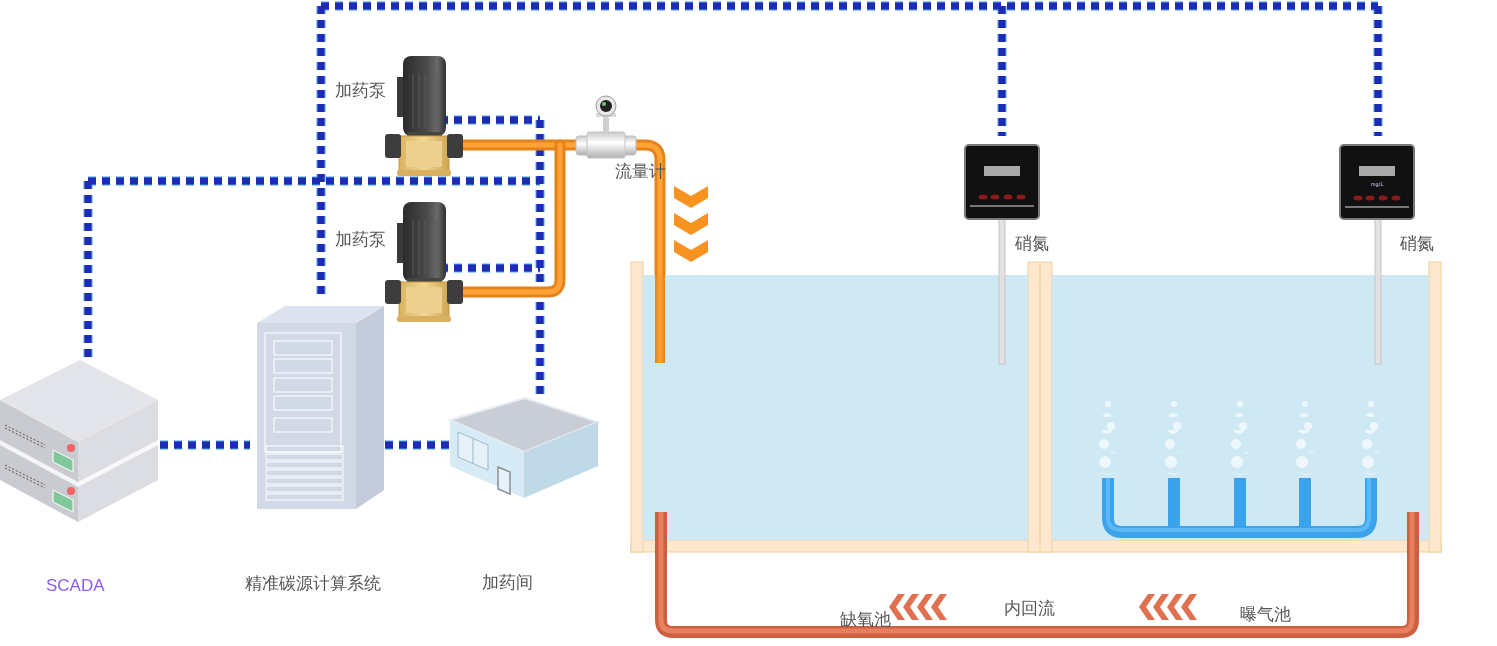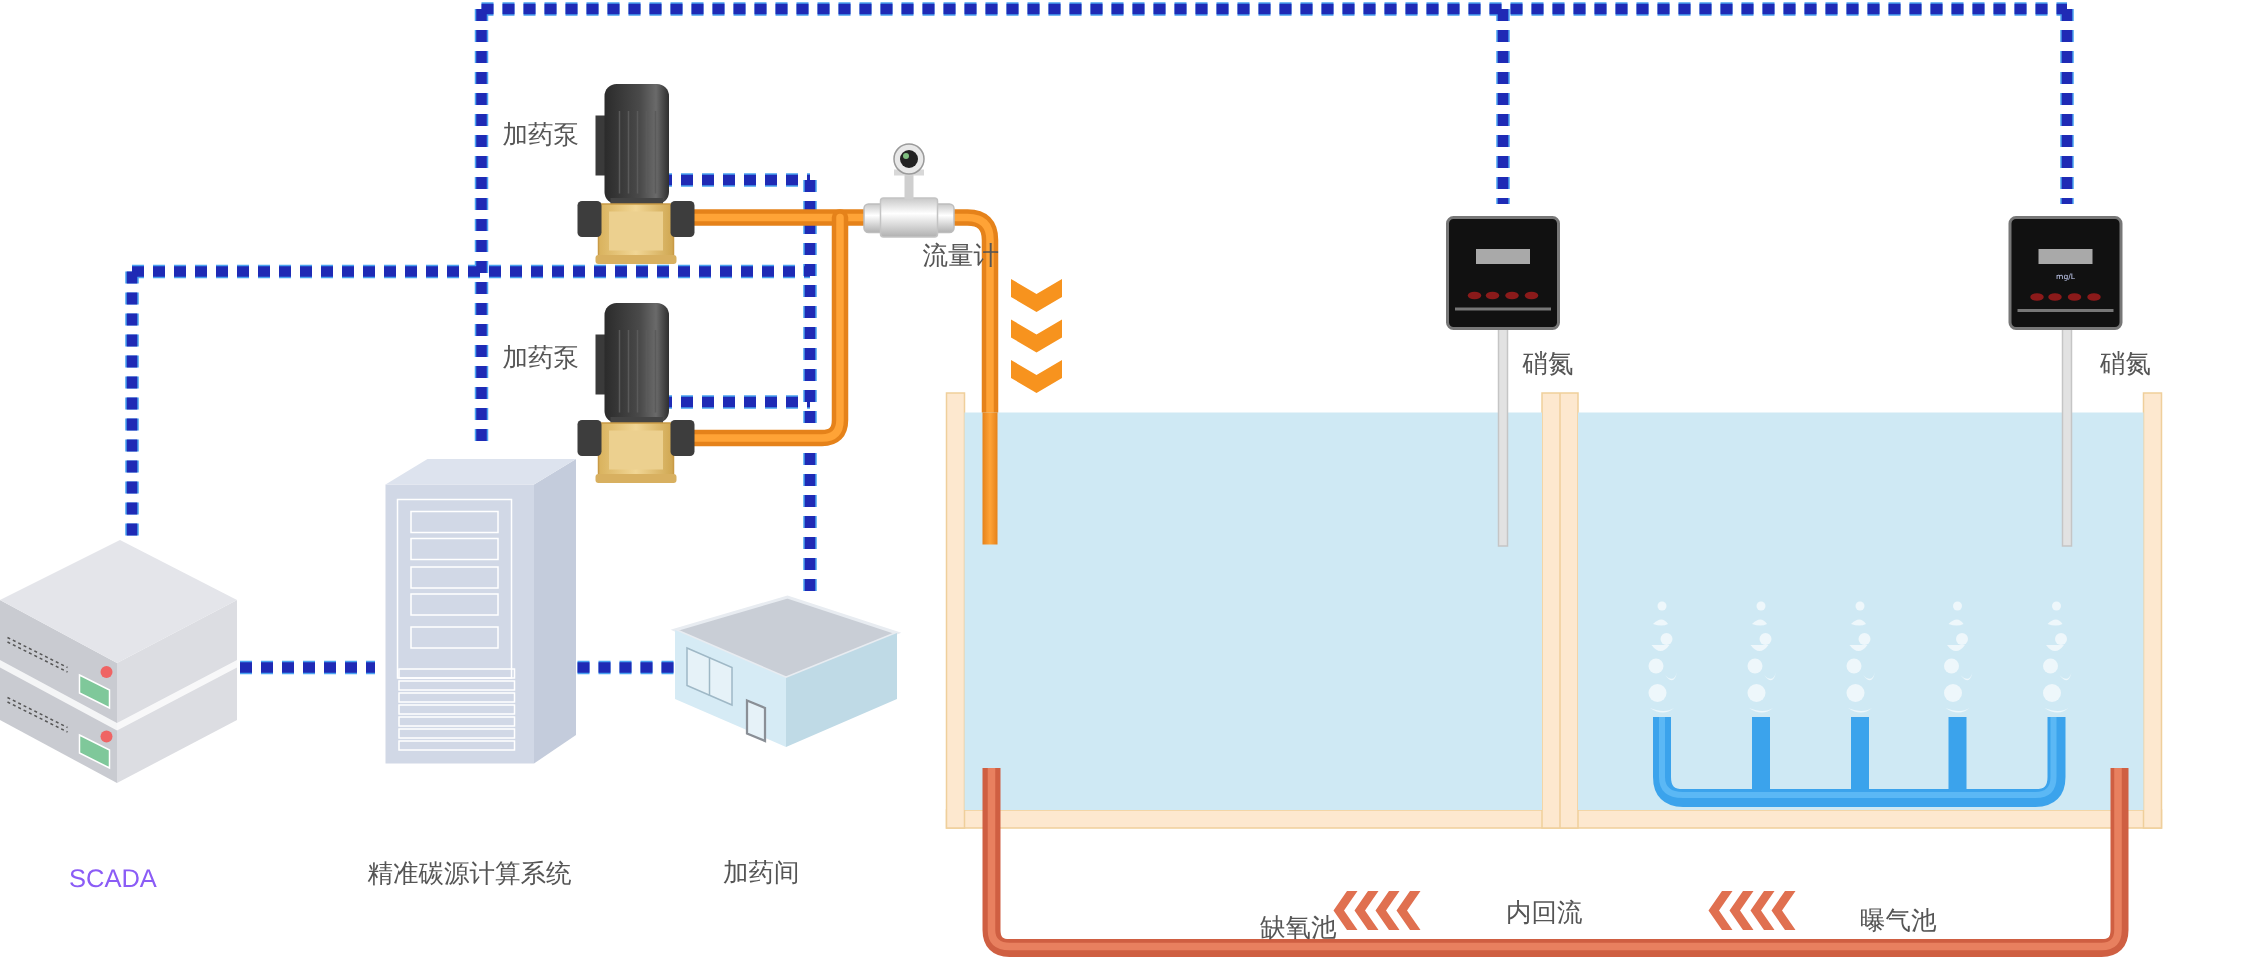--- a/index.html
+++ b/index.html
@@ -291,15 +291,15 @@
 
 <div class="lbl" style="left:335px;top:82px;">加药泵</div>
 <div class="lbl" style="left:335px;top:231px;">加药泵</div>
 <div class="lbl" style="left:615px;top:163px;">流量计</div>
 <div class="lbl" style="left:1015px;top:235px;">硝氮</div>
 <div class="lbl" style="left:1400px;top:235px;">硝氮</div>
 <div class="lbl lbl-sans" style="left:46px;top:577px;">SCADA</div>
 <div class="lbl" style="left:245px;top:575px;text-align:right;">精准碳源计算系统</div>
 <div class="lbl" style="left:482px;top:575px;font-family:Liberation Mono, monospace;">加药间</div>
 <div class="lbl" style="left:840px;top:583px;margin-top:28px;">缺氧池</div>
-<div class="lbl" style="left:1004px;top:601px;">内回流</div>
+<div class="lbl" style="left:1004px;top:601px;font-family:Liberation Mono, monospace;">内回流</div>
 <div class="lbl" style="left:1240px;top:606px;">曝气池</div>
 </div>
 
 </body></html>

